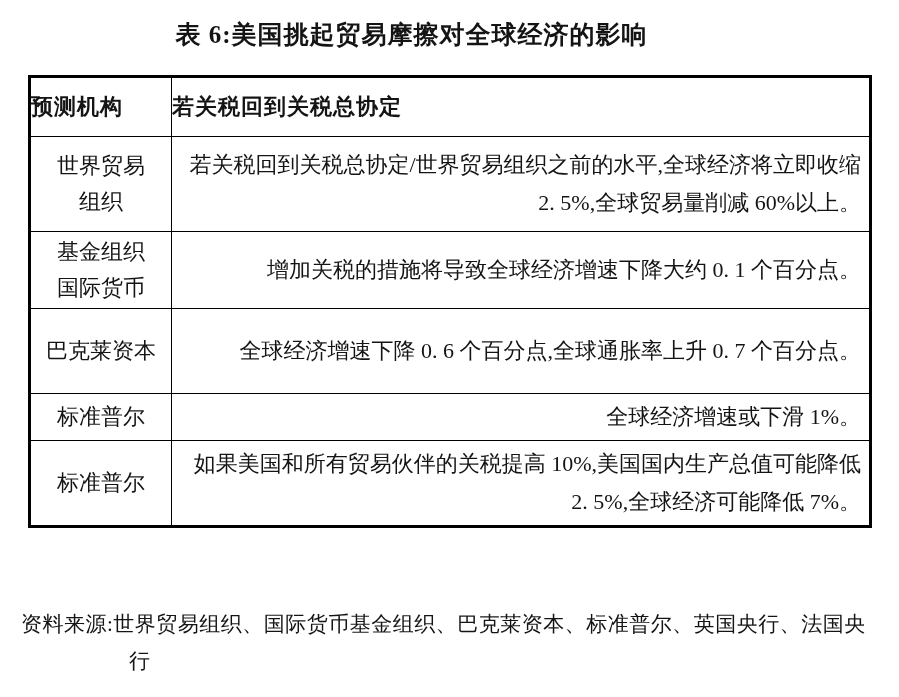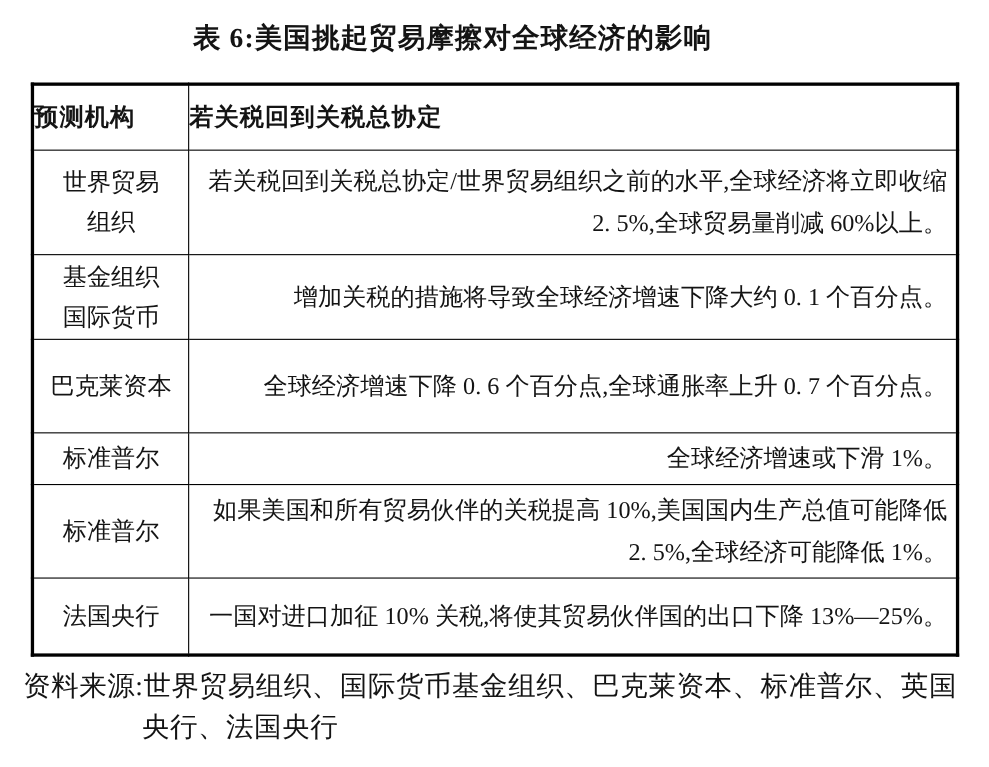--- a/index.html
+++ b/index.html
@@ -53,21 +53,21 @@
   tr.rh-wto td { height: 95px; }
   tr.rh-imf td { height: 75px; }
   tr.rh-barclays td { height: 85px; }
   tr.rh-sp td { height: 45px; }
   tr.rh-boe td { height: 85px; }
   tr.rh-bof td { height: 70px; }
   .source-note {
     position: absolute;
     left: 21px; top: 606px;
     width: 862px;
-    font-size: 25px;
+    font-size: 21px;
     line-height: 37px;
     padding-left: 108px;
     text-indent: -108px;
     letter-spacing: 0.5px;
   }
 </style>
 </head>
 <body>
 
 <div class="doc-title">表 6:美国挑起贸易摩擦对全球经济的影响</div>
@@ -107,24 +107,18 @@
     <tr class="rh-sp">
       <td class="org-cell">
         <div>标准普尔</div>
       </td>
       <td class="impact-cell">全球经济增速或下滑 1%。</td>
     </tr>
     <tr class="rh-boe">
       <td class="org-cell">
         <div>标准普尔</div>
       </td>
-      <td class="impact-cell">如果美国和所有贸易伙伴的关税提高 10%,美国国内生产总值可能降低 2. 5%,全球经济可能降低 1%。</td>
-    </tr>
-    <tr class="rh-bof">
-      <td class="org-cell">
-        <div>法国央行</div>
-      </td>
-      <td class="impact-cell">一国对进口加征 10% 关税,将使其贸易伙伴国的出口下降 13%—25%。</td>
+      <td class="impact-cell">如果美国和所有贸易伙伴的关税提高 10%,美国国内生产总值可能降低 2. 5%,全球经济可能降低 7%。</td>
     </tr>
   </tbody>
 </table>
 
 <div class="source-note">资料来源:世界贸易组织、国际货币基金组织、巴克莱资本、标准普尔、英国央行、法国央行</div>
 
 </body></html>

